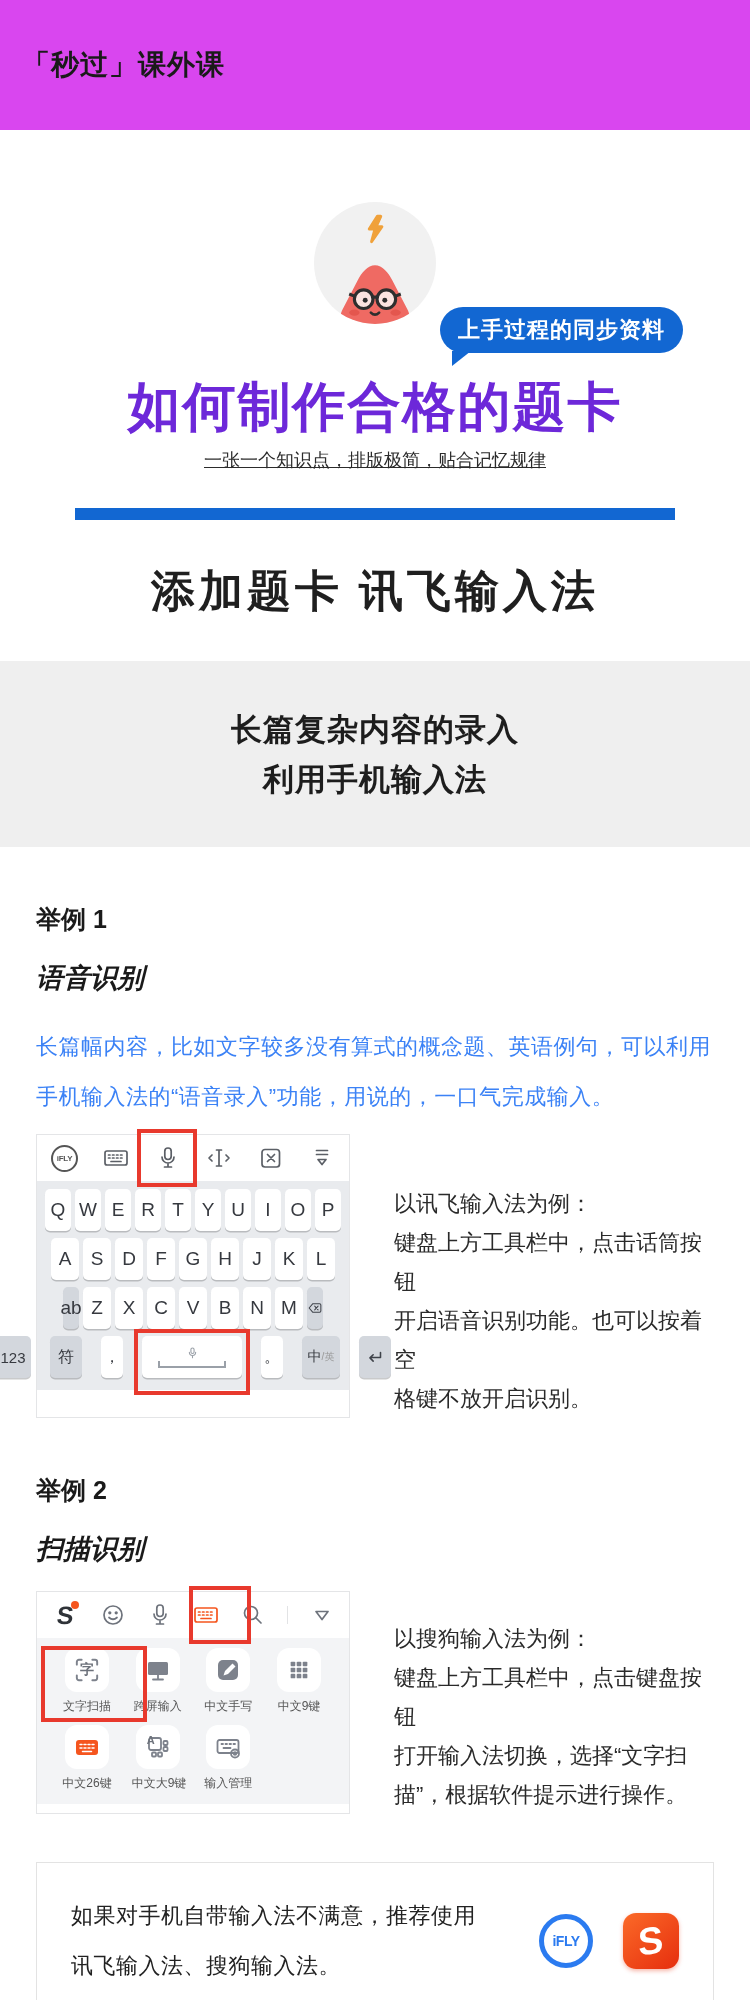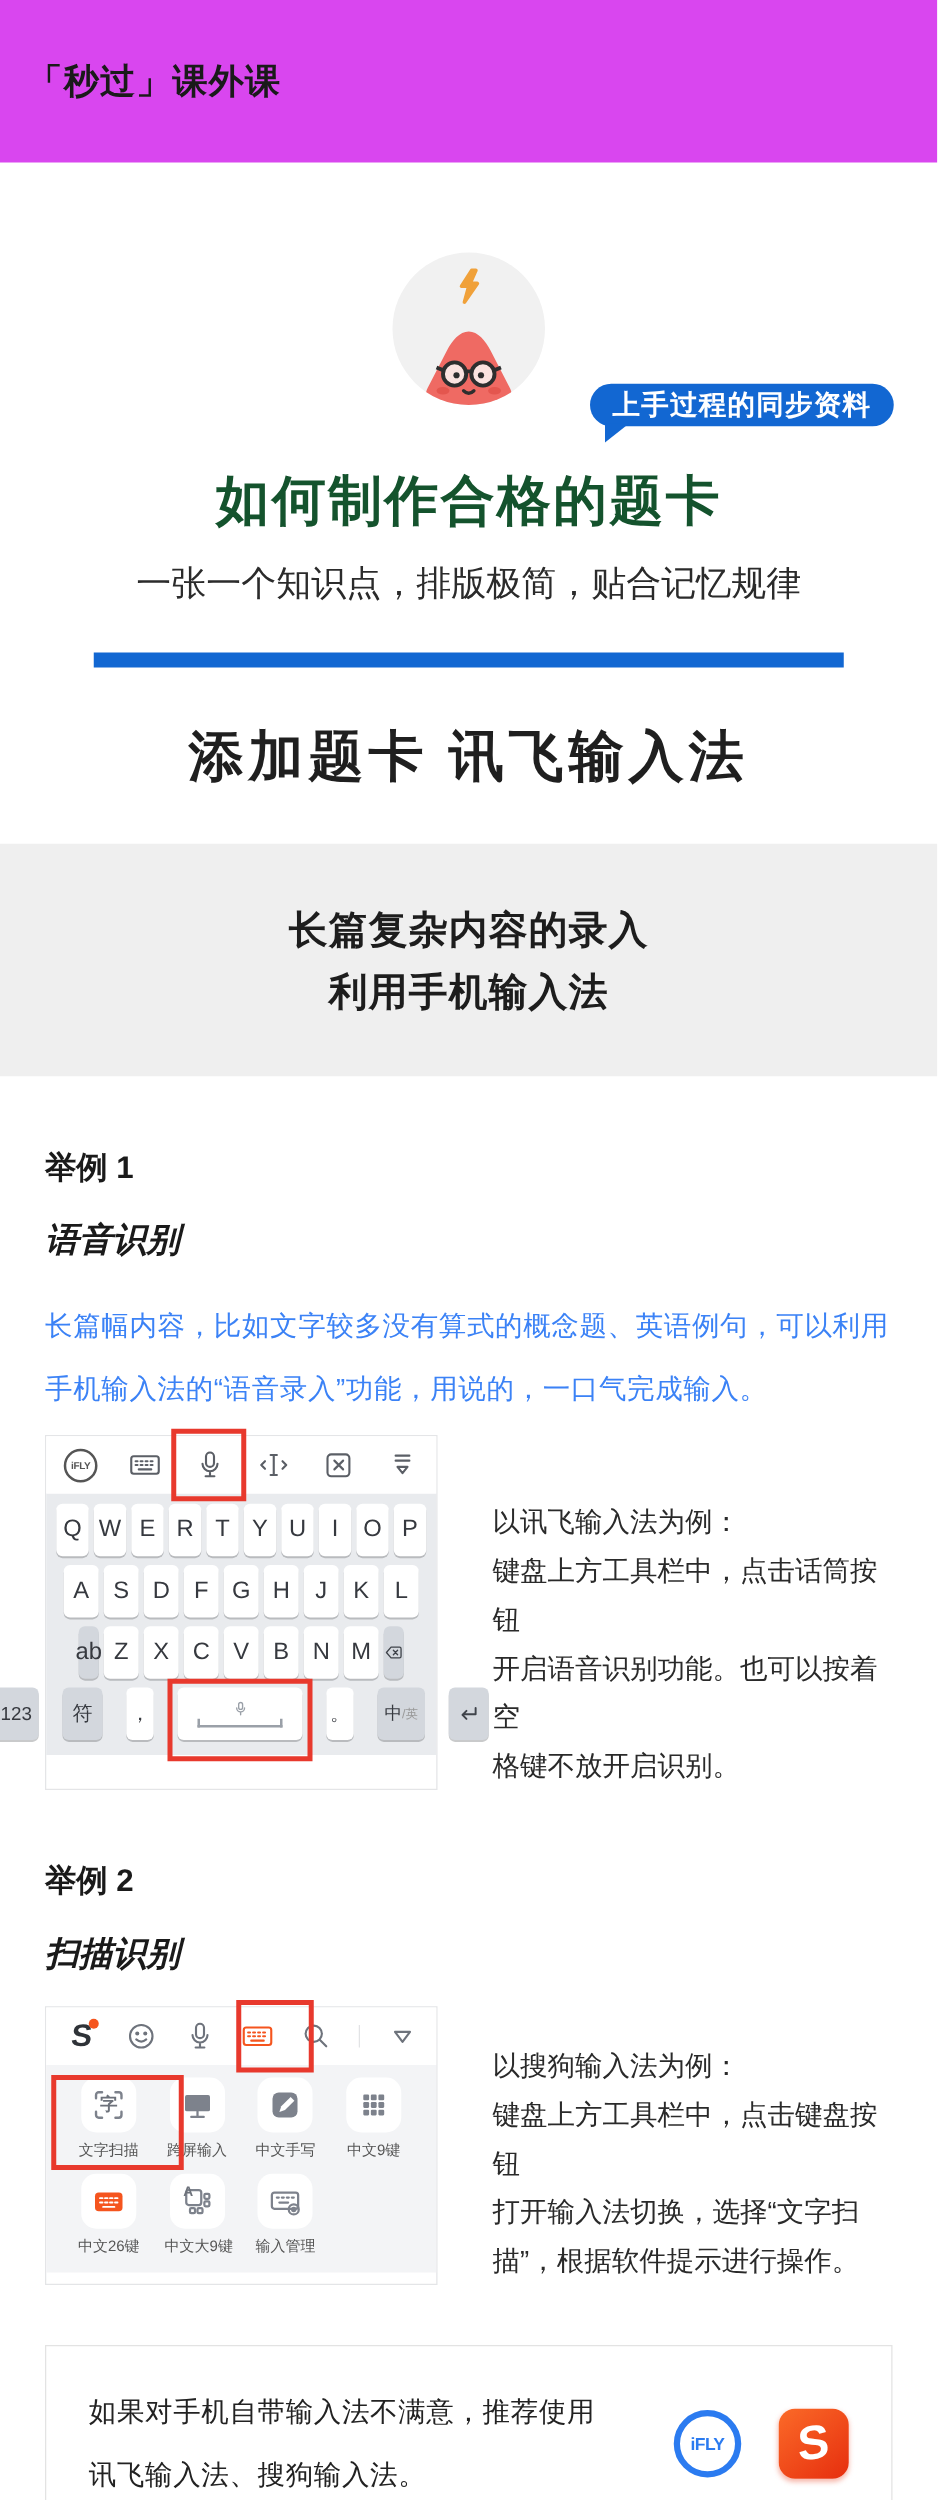--- a/index.html
+++ b/index.html
@@ -9,27 +9,27 @@
   
   .hdr{height:130px;background:#d946ef;display:flex;align-items:center;padding-left:22px;box-sizing:border-box;}
   .hdr-title{font-size:28px;font-weight:700;color:#1a1a1a;letter-spacing:1px;}
 
   
   .hero{position:relative;text-align:center;padding-top:72px;padding-bottom:40px;}
   .avatar{position:relative;width:122px;height:122px;border-radius:50%;background:#f1f1f1;margin:0 auto;overflow:hidden;}
   .avatar svg{position:absolute;left:50%;transform:translateX(-50%);}
   .bolt{top:12px;}
   .mascot{bottom:-2px;}
-  .badge{position:absolute;left:472px;top:177px;height:34px;background:#1267d2;border-radius:24px;
+  .badge{position:absolute;left:440px;top:177px;height:46px;background:#1267d2;border-radius:24px;
          display:flex;align-items:center;padding:0 18px;}
   .badge span{color:#fff;font-size:22px;font-weight:700;letter-spacing:1px;white-space:nowrap;}
   .badge::after{content:'';position:absolute;left:12px;bottom:-13px;width:0;height:0;
          border-style:solid;border-width:15px 19px 0 0;border-color:#1267d2 transparent transparent transparent;}
-  .main-title{margin:48px 0 0;font-size:43px;font-weight:800;color:#14532d;letter-spacing:2px;}
-  .subtitle{margin-top:18px;font-size:28px;font-weight:500;color:#2b2b2b;}
+  .main-title{margin:48px 0 0;font-size:53px;font-weight:800;color:#6d28d9;letter-spacing:2px;}
+  .subtitle{margin-top:4px;font-size:18px;font-weight:500;color:#2b2b2b;text-decoration:underline;}
   .divider{width:600px;height:12px;background:#1267d2;margin:36px auto 0;}
   .section-title{margin:42px 0 0;font-size:44px;font-weight:700;color:#1f1f1f;letter-spacing:4px;}
 
   
   .band{background:#efefef;text-align:center;padding:44px 0 42px;}
   .band div{font-size:31px;font-weight:700;line-height:50px;color:#1d1d1d;letter-spacing:1px;}
 
   
   .content{padding:0 36px;}
   .ex-label{margin-top:56px;font-size:25px;font-weight:700;color:#1a1a1a;}

